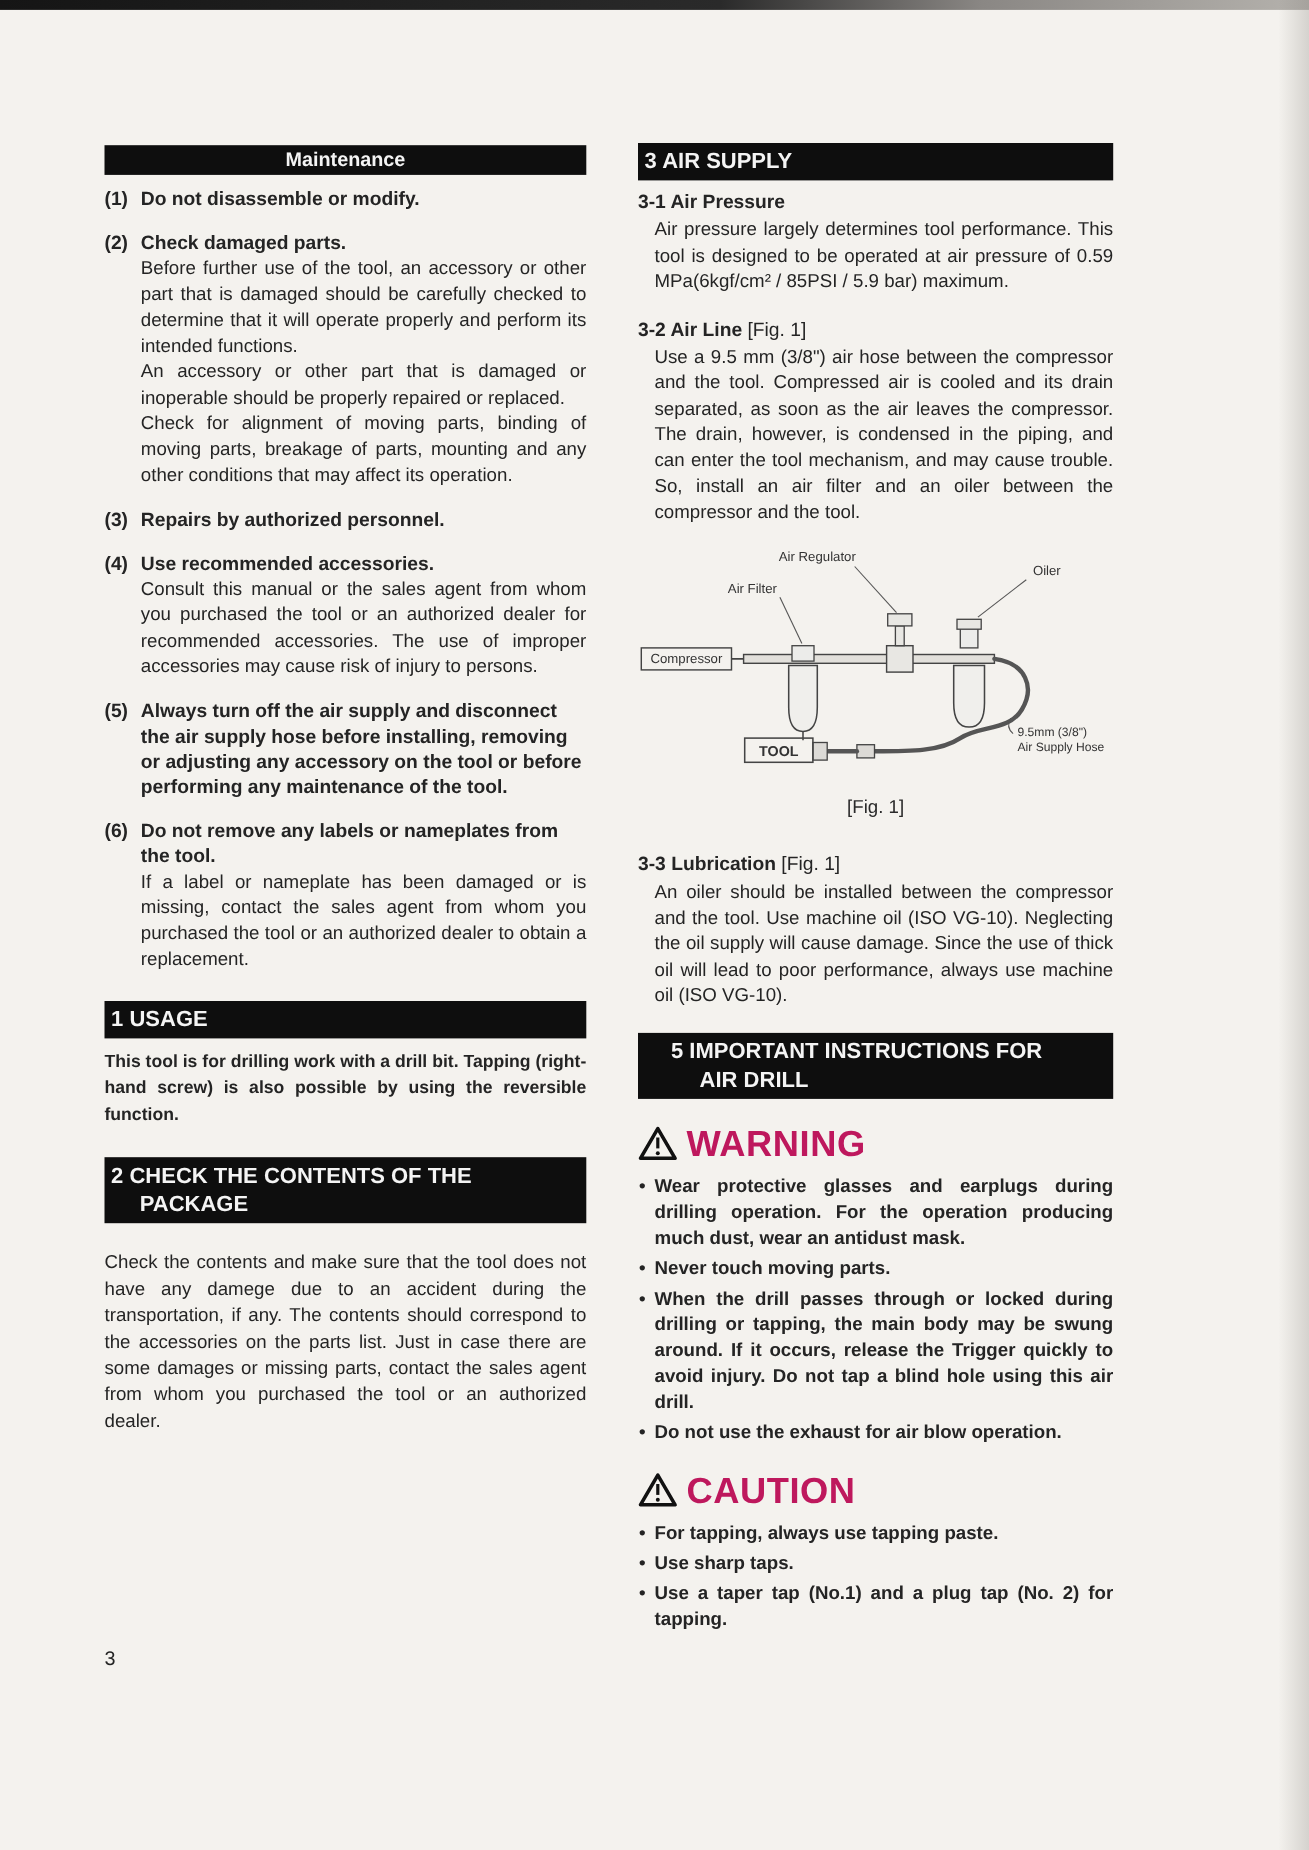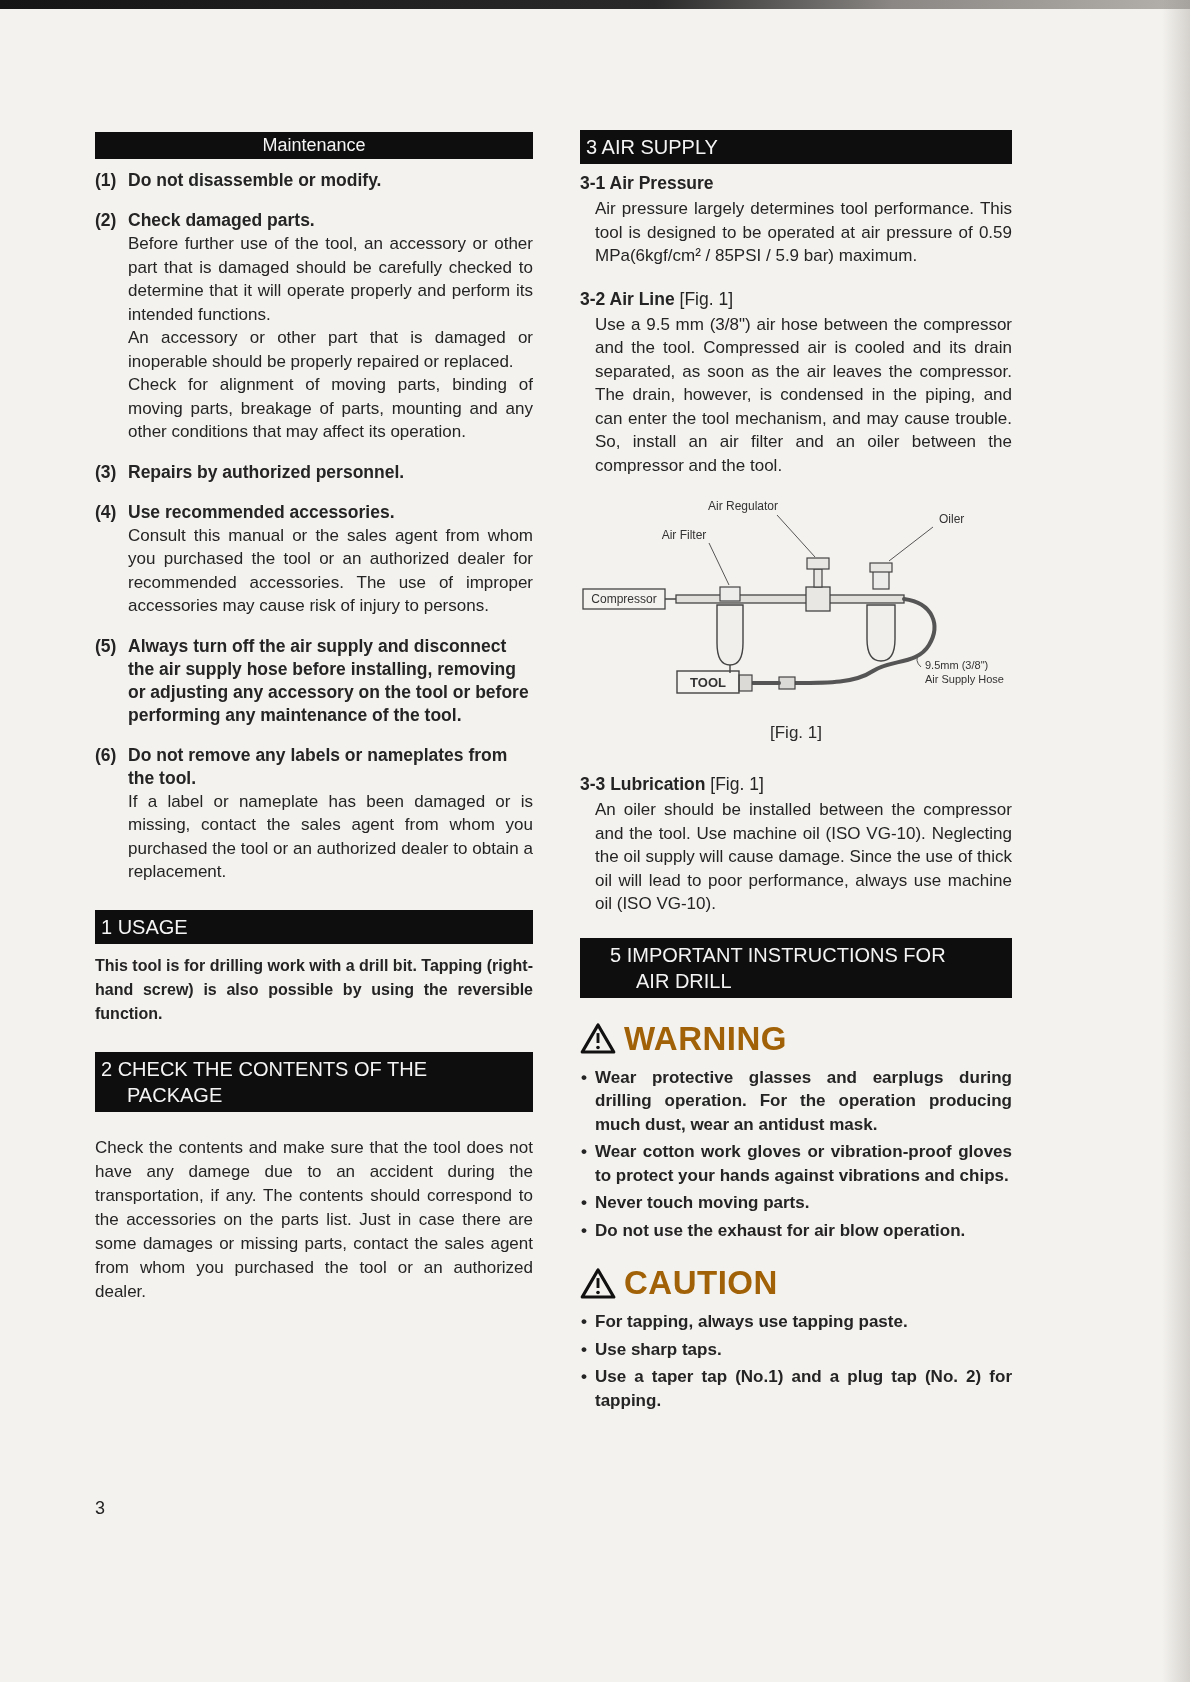--- a/index.html
+++ b/index.html
@@ -20,21 +20,21 @@
   }
   .scan-edge-right {
     position: absolute; top: 0; right: 0; width: 28px; height: 100%;
     background: linear-gradient(270deg, rgba(120,115,110,0.25), rgba(120,115,110,0));
     pointer-events: none;
   }
   .col-left  { position: absolute; left: 95px;  top: 132px; width: 438px; }
   .col-right { position: absolute; left: 580px; top: 130px; width: 432px; }
 
   .bar {
-    background: #0e0e0e; color: #f4f4f4; font-weight: normal;
+    background: #0e0e0e; color: #f4f4f4; font-weight: bold;
   }
   .bar-maintenance {
     height: 27px; line-height: 27px; text-align: center; font-size: 18px;
     margin-bottom: 10px;
   }
   .bar-section {
     font-size: 20px; padding: 4px 6px; line-height: 26px;
   }
   .bar-section .line2 { display: block; margin-left: 26px; }
 
@@ -58,21 +58,21 @@
   .rc-head .fig-ref { font-weight: normal; }
   .rc-body { margin-left: 15px; font-size: 17px; line-height: 23.5px; text-align: justify; margin-top: 2px; }
 
   .figure-wrap { margin-top: 18px; text-align: center; }
   .figure-svg { width: 430px; height: 220px; }
   .fig-caption { font-size: 17px; margin-top: 4px; color: #2a2a2a; }
 
   .warning-title, .caution-title {
     display: flex; align-items: center; gap: 8px;
     font-weight: bold; font-size: 33px; letter-spacing: 0.5px;
-    margin-top: 22px; color: #a16207;
+    margin-top: 22px; color: #be185d;
   }
   .warn-icon { width: 36px; height: 33px; flex: 0 0 36px; }
   .bullet-list { margin-top: 8px; list-style: none; }
   .bullet-list li {
     position: relative; padding-left: 15px;
     font-weight: bold; font-size: 17px; line-height: 23.5px;
     text-align: justify; margin-top: 4px;
   }
   .bullet-list li::before {
     content: "\2022"; position: absolute; left: 1px; top: 0;
@@ -236,22 +236,22 @@
     <div class="warning-title">
       <svg class="warn-icon" viewBox="0 0 40 36">
         <path d="M20 3 L37.5 33 H2.5 Z" fill="none" stroke="#111" stroke-width="3.6" stroke-linejoin="round"></path>
         <rect x="18.4" y="12" width="3.2" height="11" fill="#111"></rect>
         <circle cx="20" cy="28" r="2" fill="#111"></circle>
       </svg>
       <span>WARNING</span>
     </div>
     <ul class="bullet-list">
       <li>Wear protective glasses and earplugs during drilling operation.  For the operation producing much dust, wear an antidust mask.</li>
-      <li>Wear cotton work gloves or vibration-proof gloves to protect your hands against vibrations and chips.</li>
       <li>Never touch moving parts.</li>
+      <li>When the drill passes through or locked during drilling or tapping, the main body may be swung around.  If it occurs, release the Trigger quickly to avoid injury.  Do not tap a blind hole using this air drill.</li>
       <li>Do not use the exhaust for air blow operation.</li>
     </ul>
 
     <div class="caution-title">
       <svg class="warn-icon" viewBox="0 0 40 36">
         <path d="M20 3 L37.5 33 H2.5 Z" fill="none" stroke="#111" stroke-width="3.6" stroke-linejoin="round"></path>
         <rect x="18.4" y="12" width="3.2" height="11" fill="#111"></rect>
         <circle cx="20" cy="28" r="2" fill="#111"></circle>
       </svg>
       <span>CAUTION</span>

